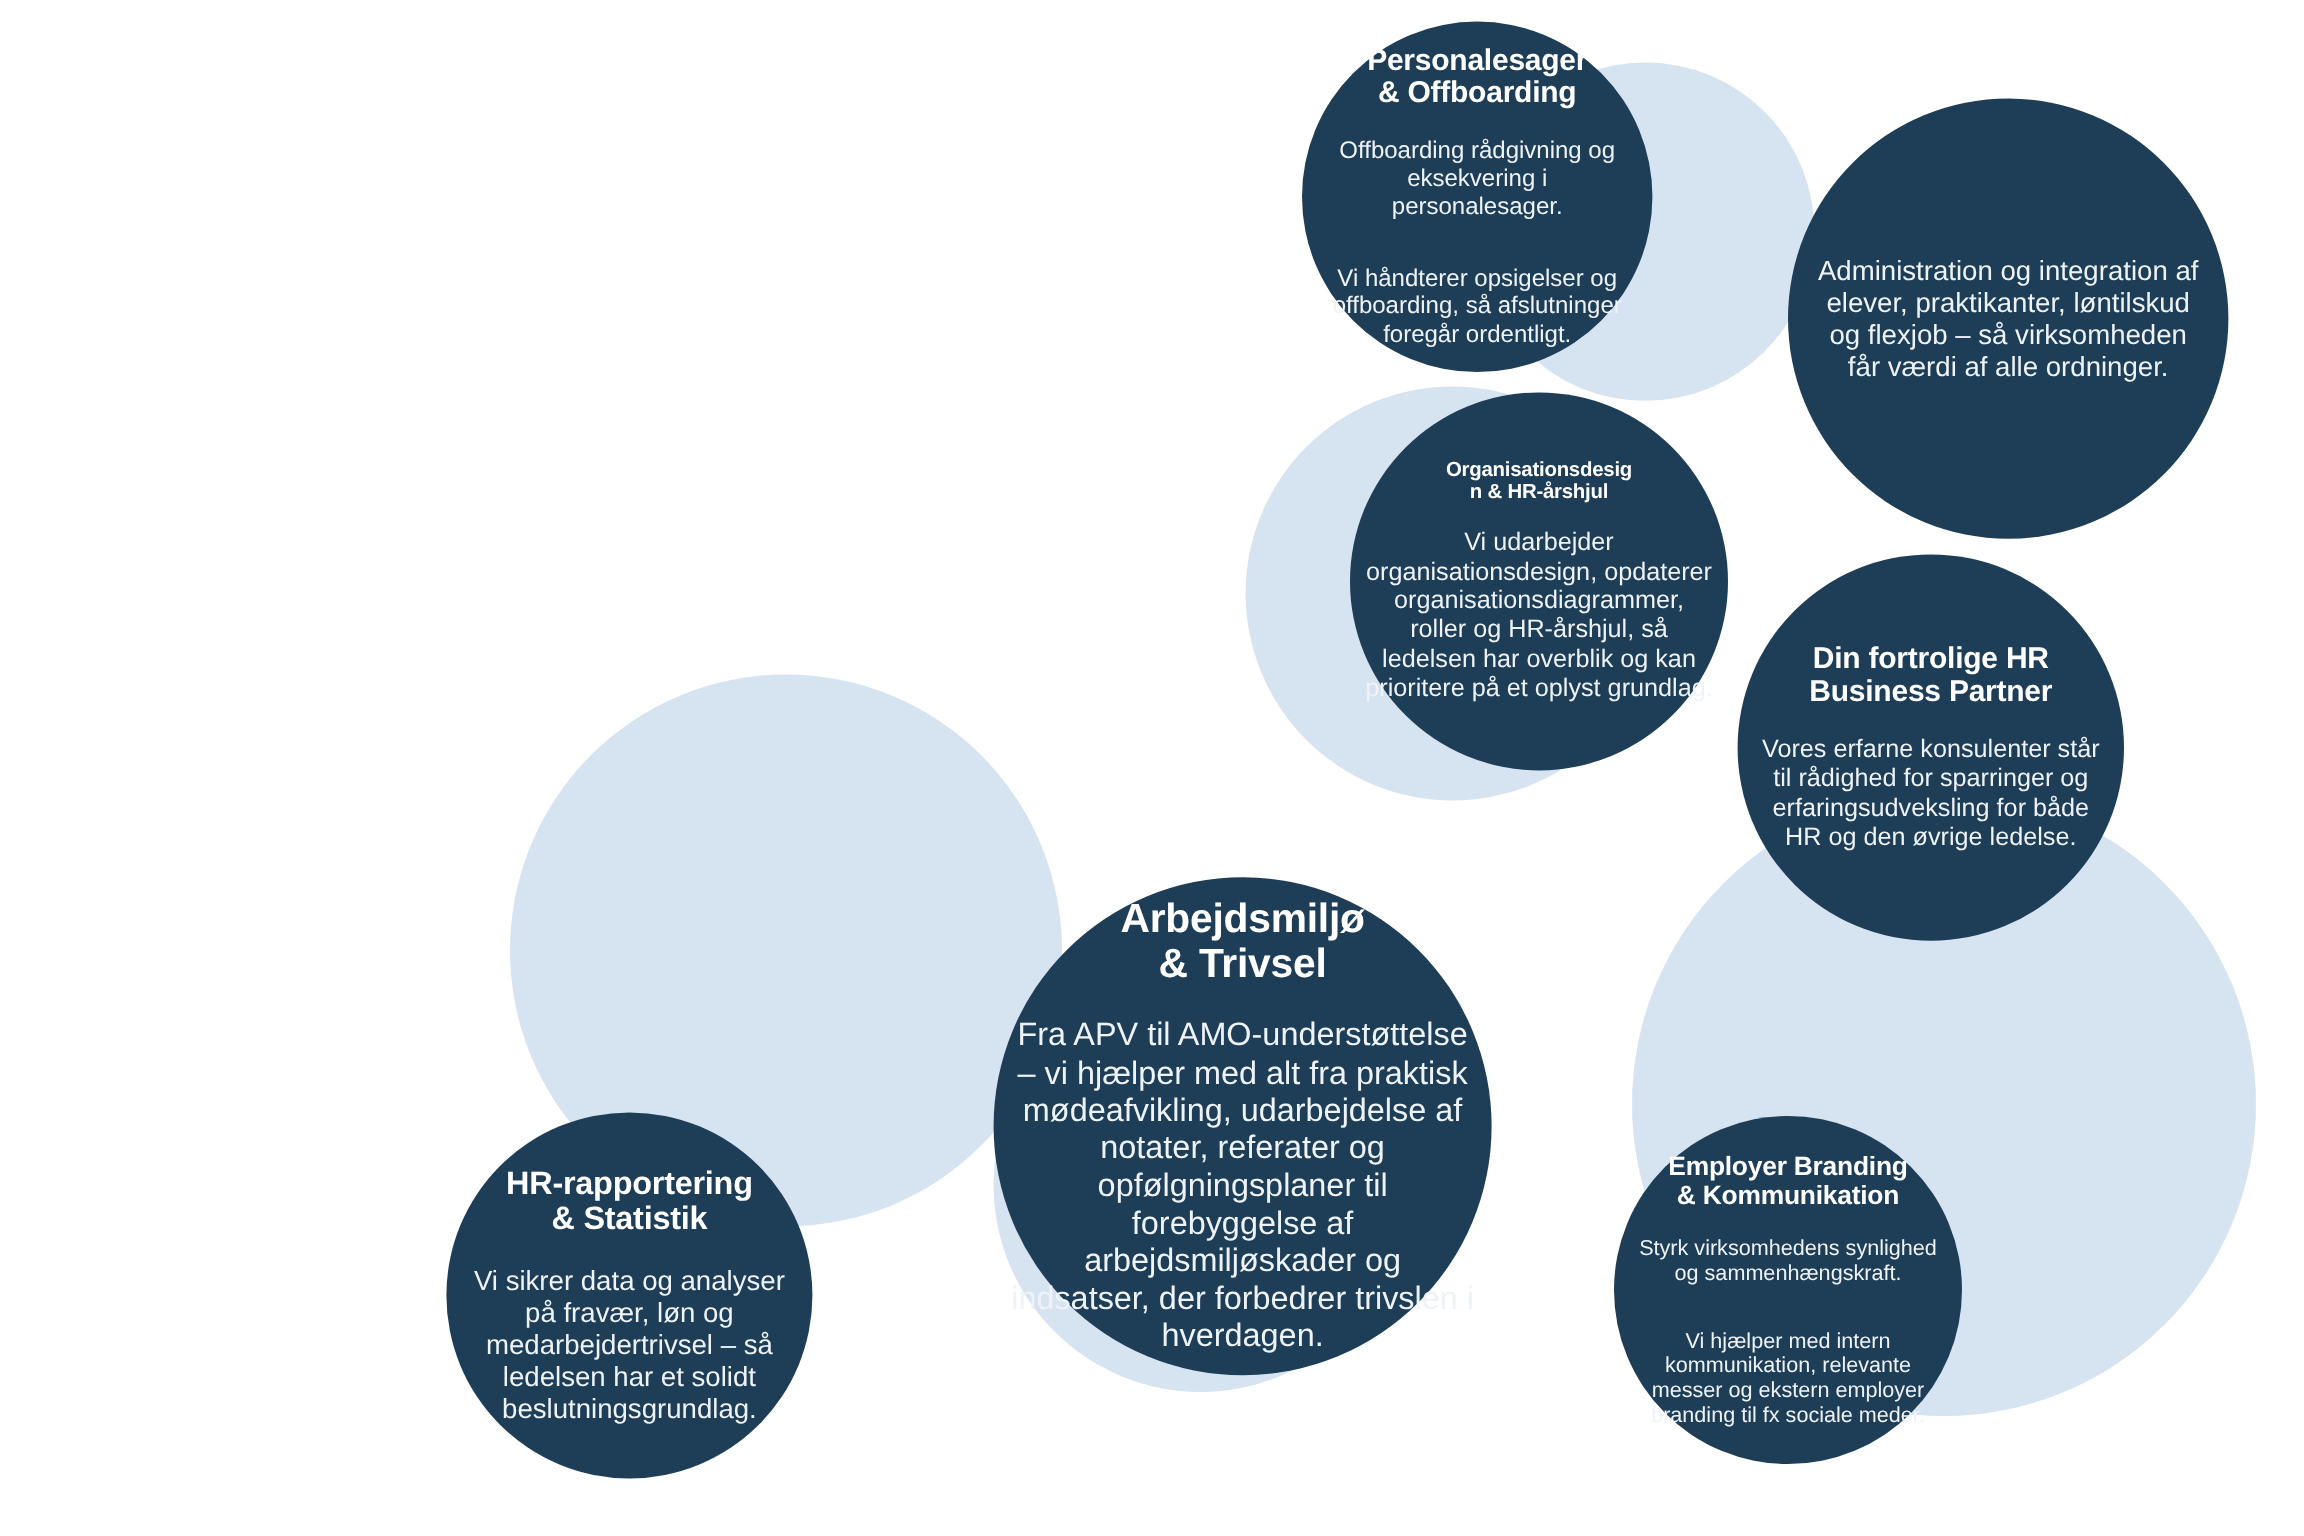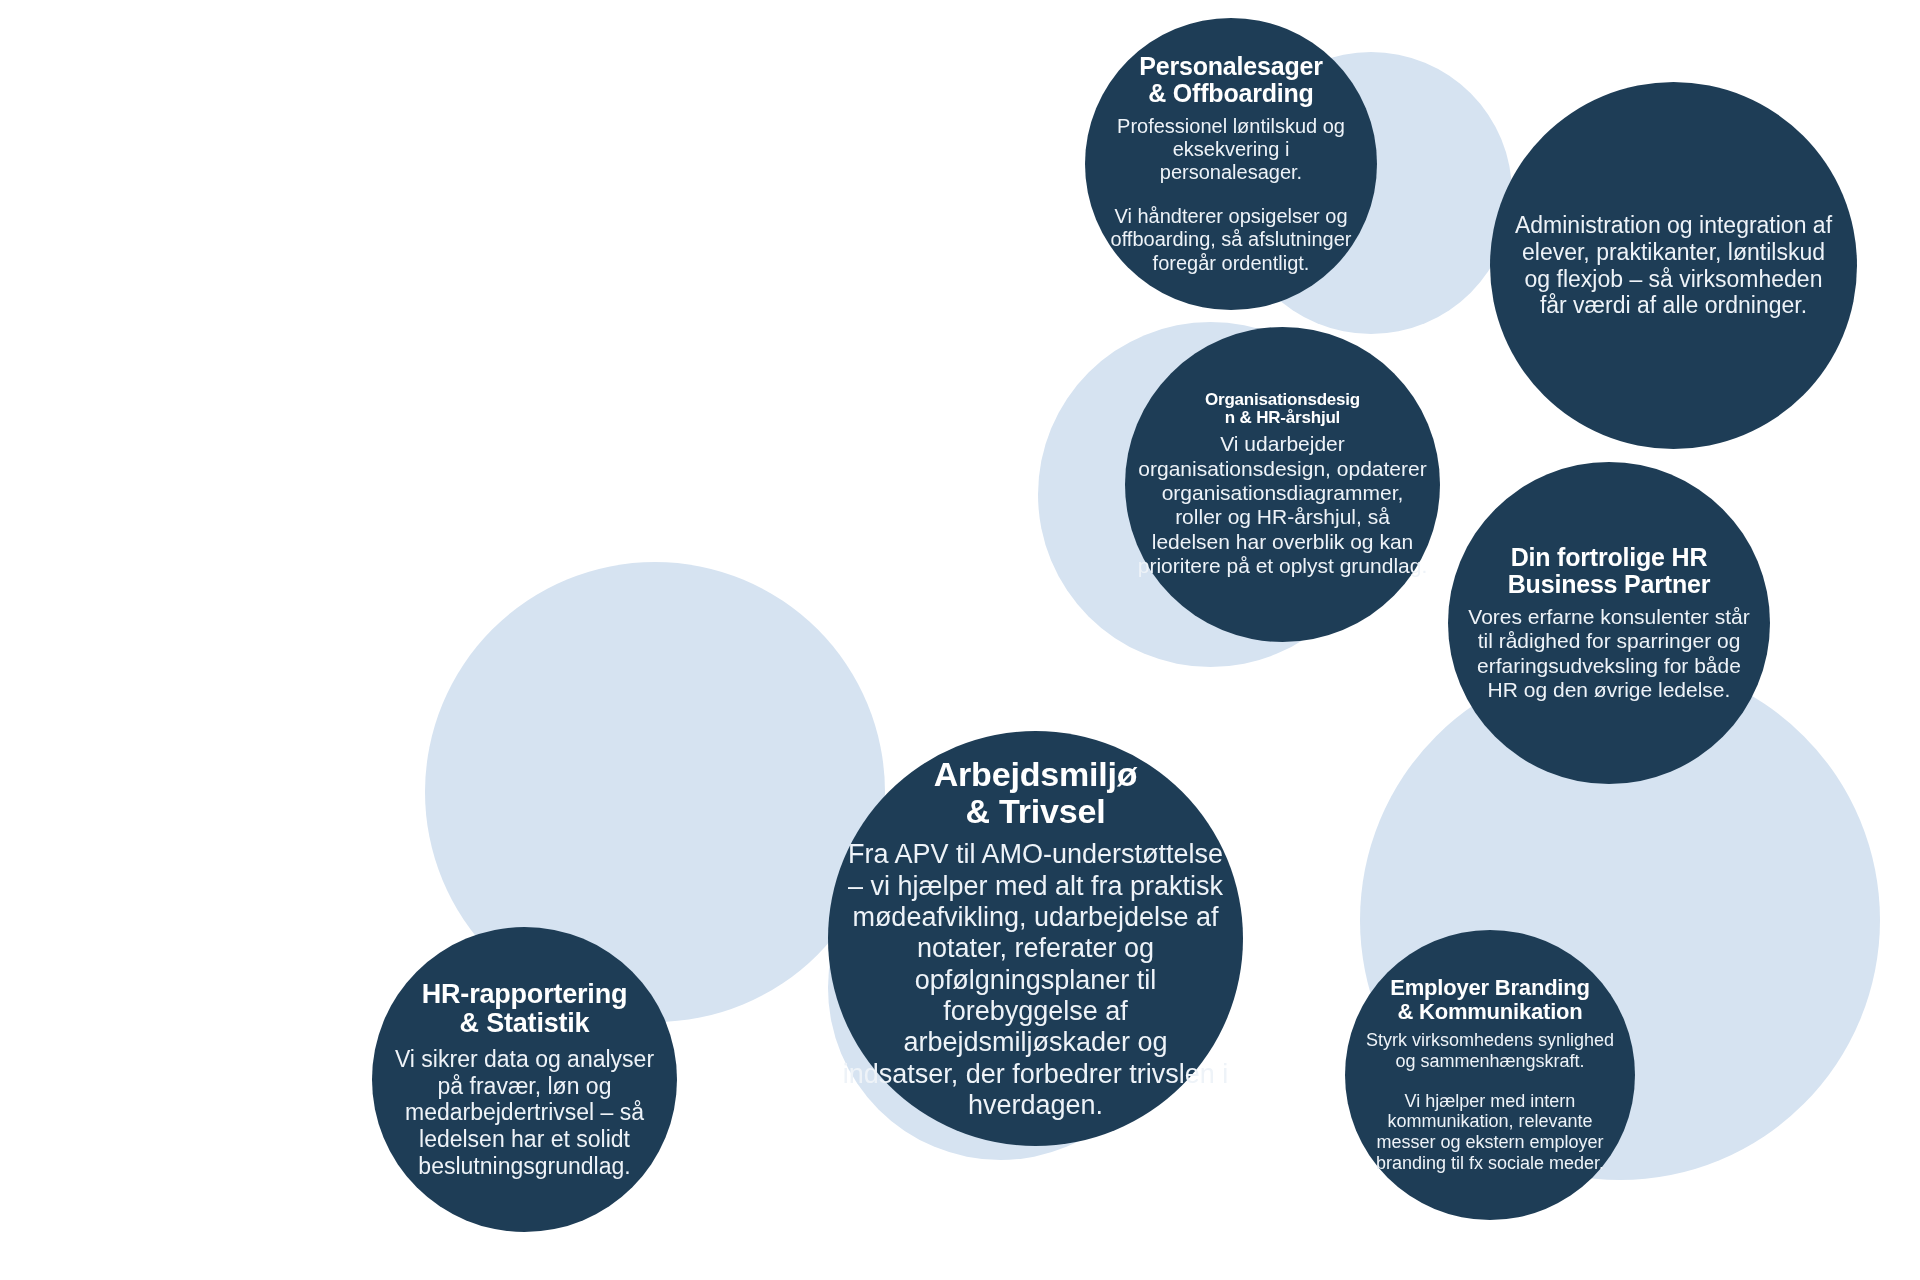--- a/index.html
+++ b/index.html
@@ -24,20 +24,21 @@
     position: absolute;
     border-radius: 50%;
     background: #1e3d56;
     display: flex;
     flex-direction: column;
     align-items: center;
     justify-content: center;
     box-sizing: border-box;
     color: #ffffff;
     text-align: center;
+    gap: 16px;
   }
   .bubble .b-title {
     font-weight: bold;
     color: #ffffff;
     line-height: 1.08;
     margin: 0 0 0.30em 0;
     letter-spacing: -0.2px;
   }
   .bubble .b-body {
     color: #eef3f8;
@@ -130,21 +131,21 @@
   <div class="bubble-light" id="l-mid"></div>
   <div class="bubble-light" id="l-left"></div>
   <div class="bubble-light" id="l-bottom"></div>
   <div class="bubble-light" id="l-center"></div>
 
   <div class="bubble" id="b-personalesager">
     <div class="b-title">
       <span>Personalesager</span><br>
       <span>&amp; Offboarding</span>
     </div>
-    <p class="b-body">Professionel løntilskud og eksekvering i personalesager.</p>
+    <p class="b-body">Offboarding rådgivning og eksekvering i personalesager.</p>
     <p class="b-body">Vi håndterer opsigelser og offboarding, så afslutninger foregår ordentligt.</p>
   </div>
 
   <div class="bubble" id="b-elever">
     <p class="b-body">Administration og integration af elever, praktikanter, løntilskud og flexjob – så virksomheden får værdi af alle ordninger.</p>
   </div>
 
   <div class="bubble" id="b-organisation">
     <div class="b-title">
       <span>Organisationsdesig</span><br>

